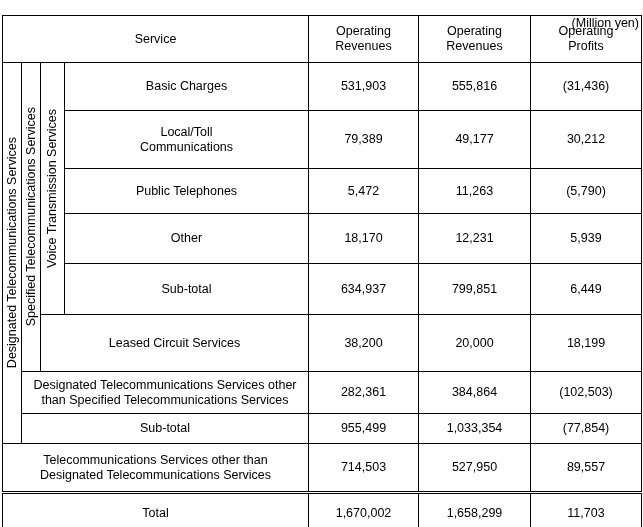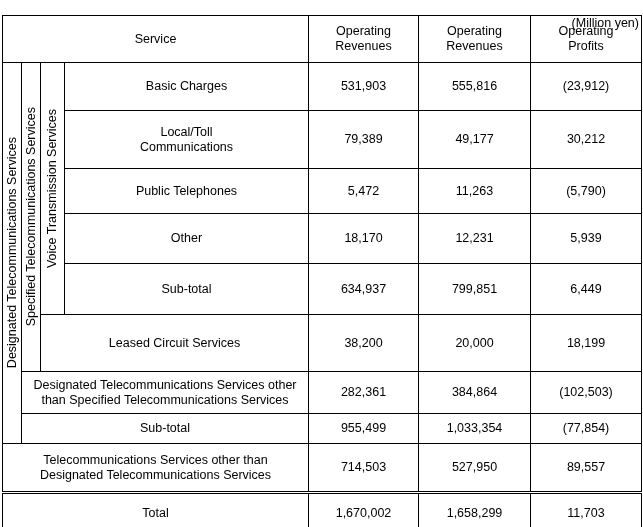--- a/index.html
+++ b/index.html
@@ -134,21 +134,21 @@
         </td>
         <td class="vert" rowspan="6">
           <span class="vtxt">Specified Telecommunications Services</span>
         </td>
         <td class="vert" rowspan="5">
           <span class="vtxt">Voice Transmission Services</span>
         </td>
         <td class="lft cellpad" style="height:47px">Basic Charges</td>
         <td class="num">531,903</td>
         <td class="num">555,816</td>
-        <td class="num">(23,912)</td>
+        <td class="num">(31,436)</td>
       </tr>
 
       <tr>
         <td class="lft cellpad lbl-wrap" style="height:57px">Local/Toll
 Communications</td>
         <td class="num">79,389</td>
         <td class="num">49,177</td>
         <td class="num">30,212</td>
       </tr>
 

